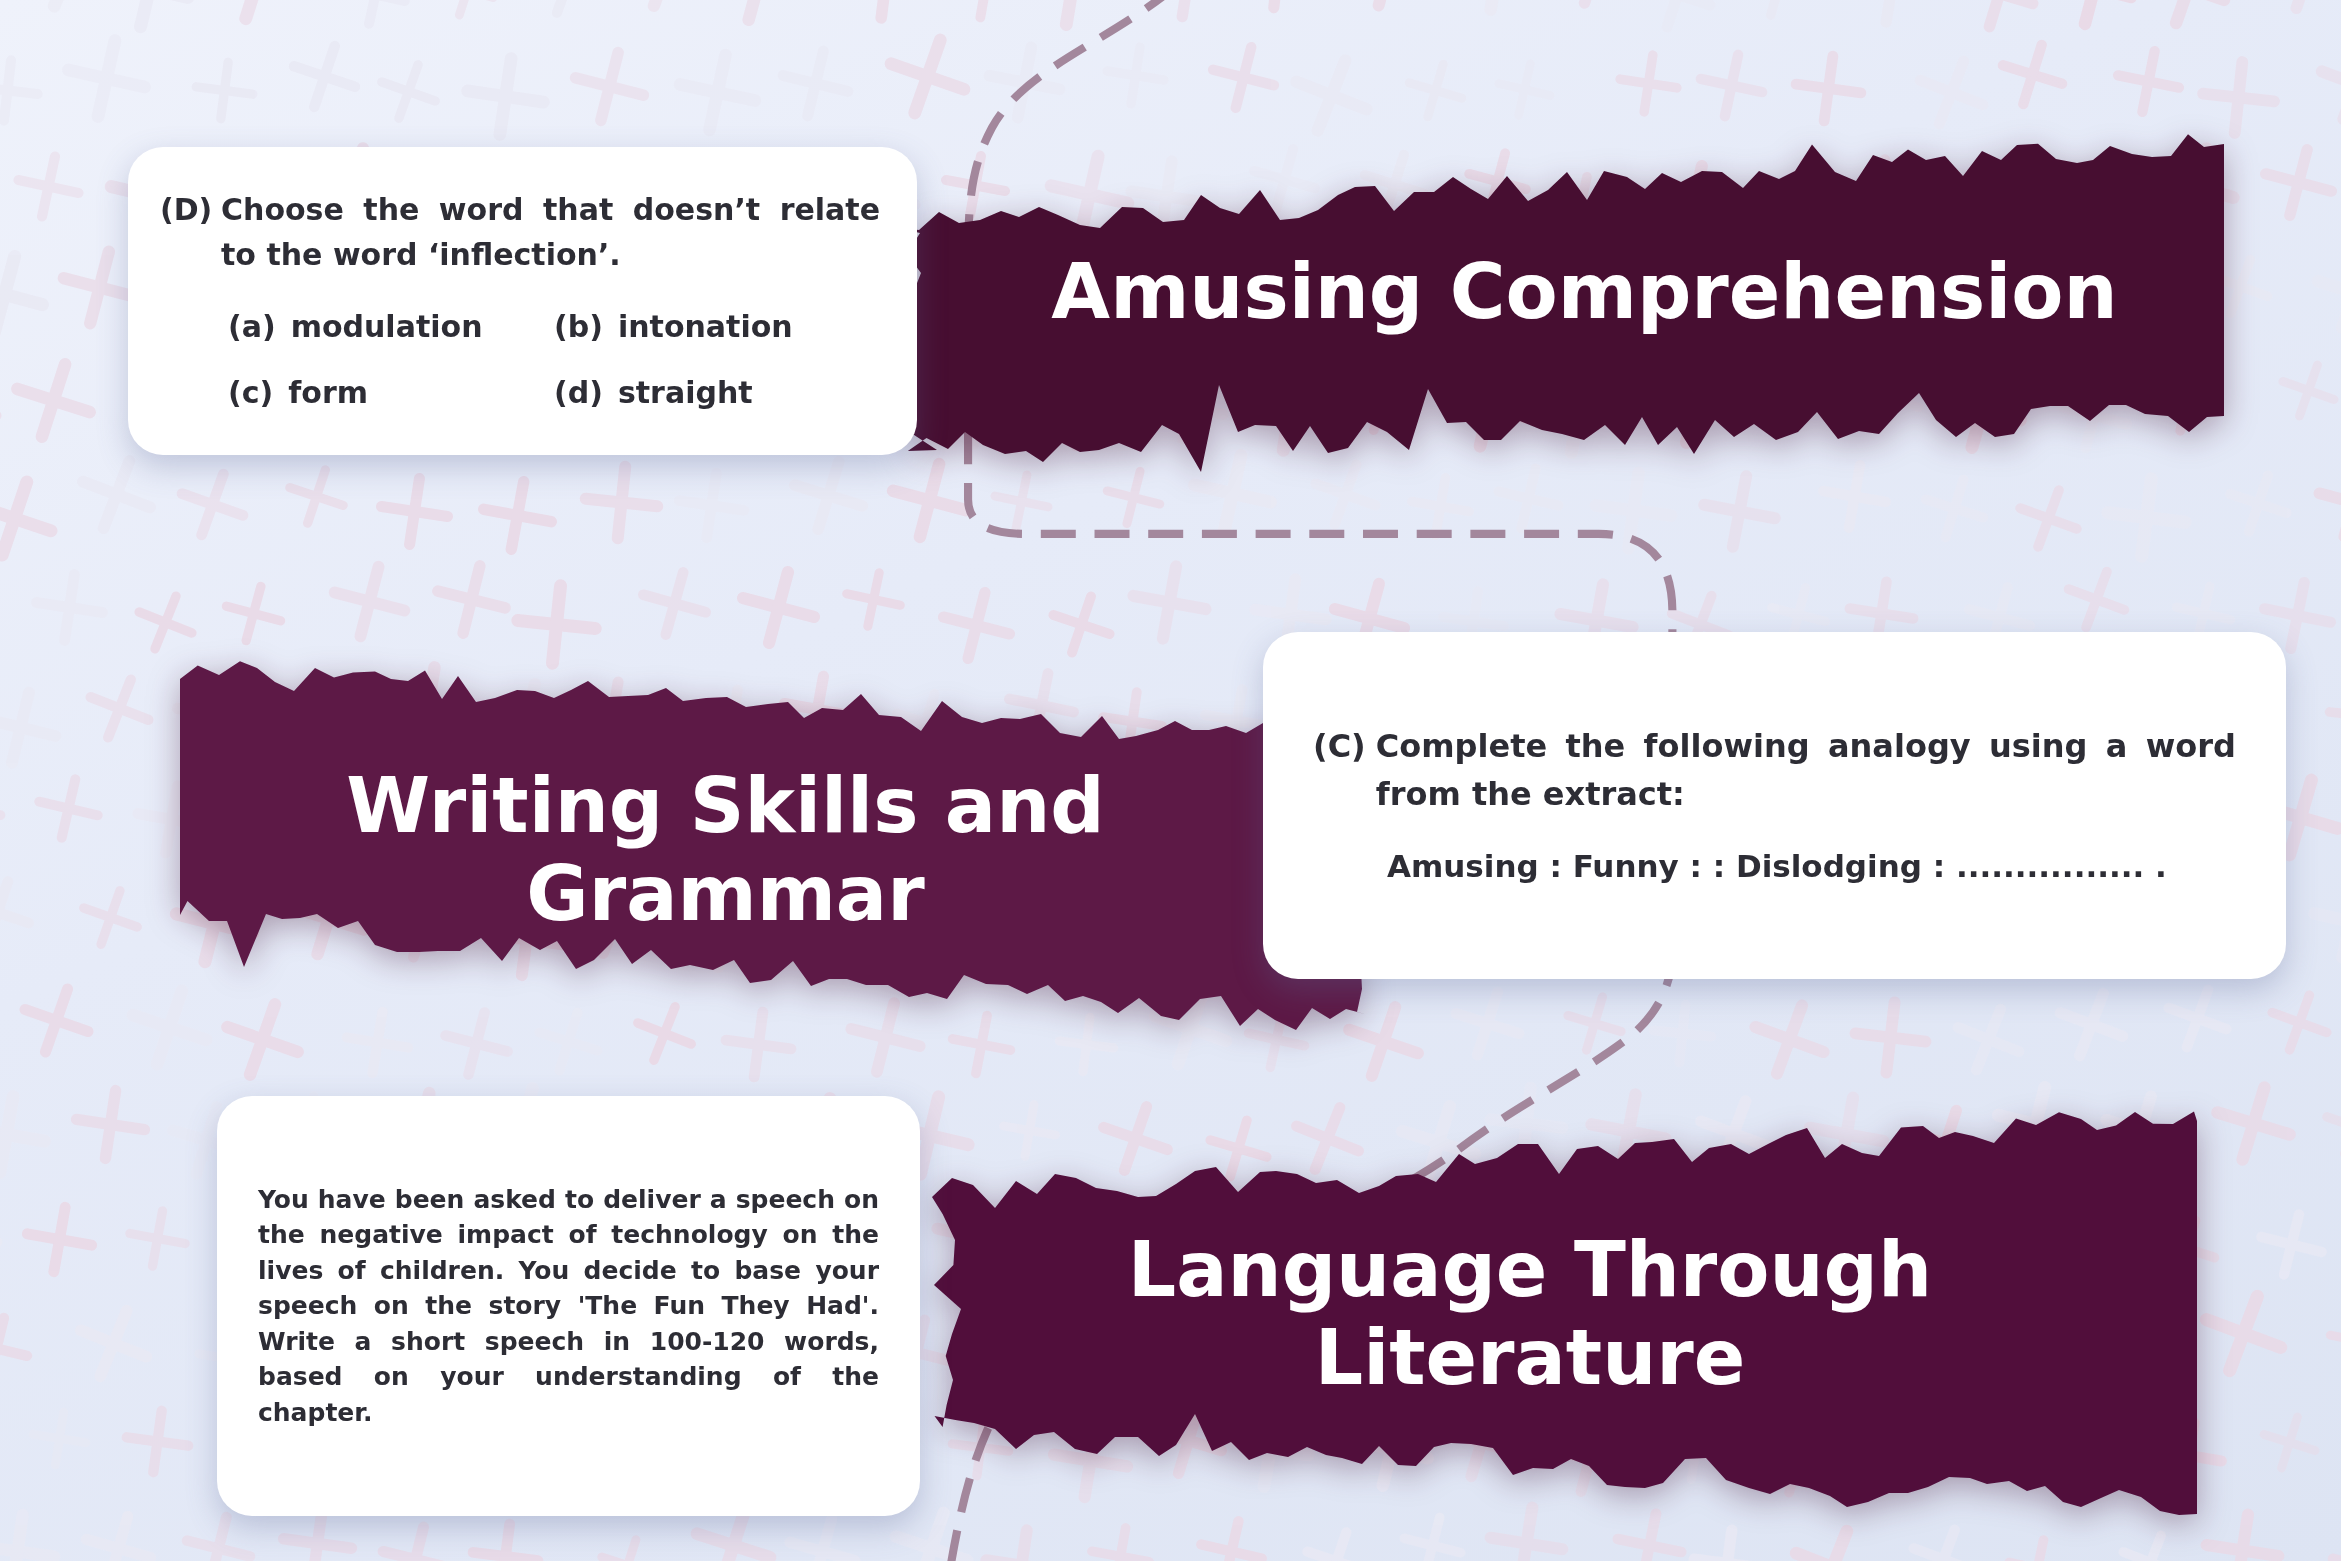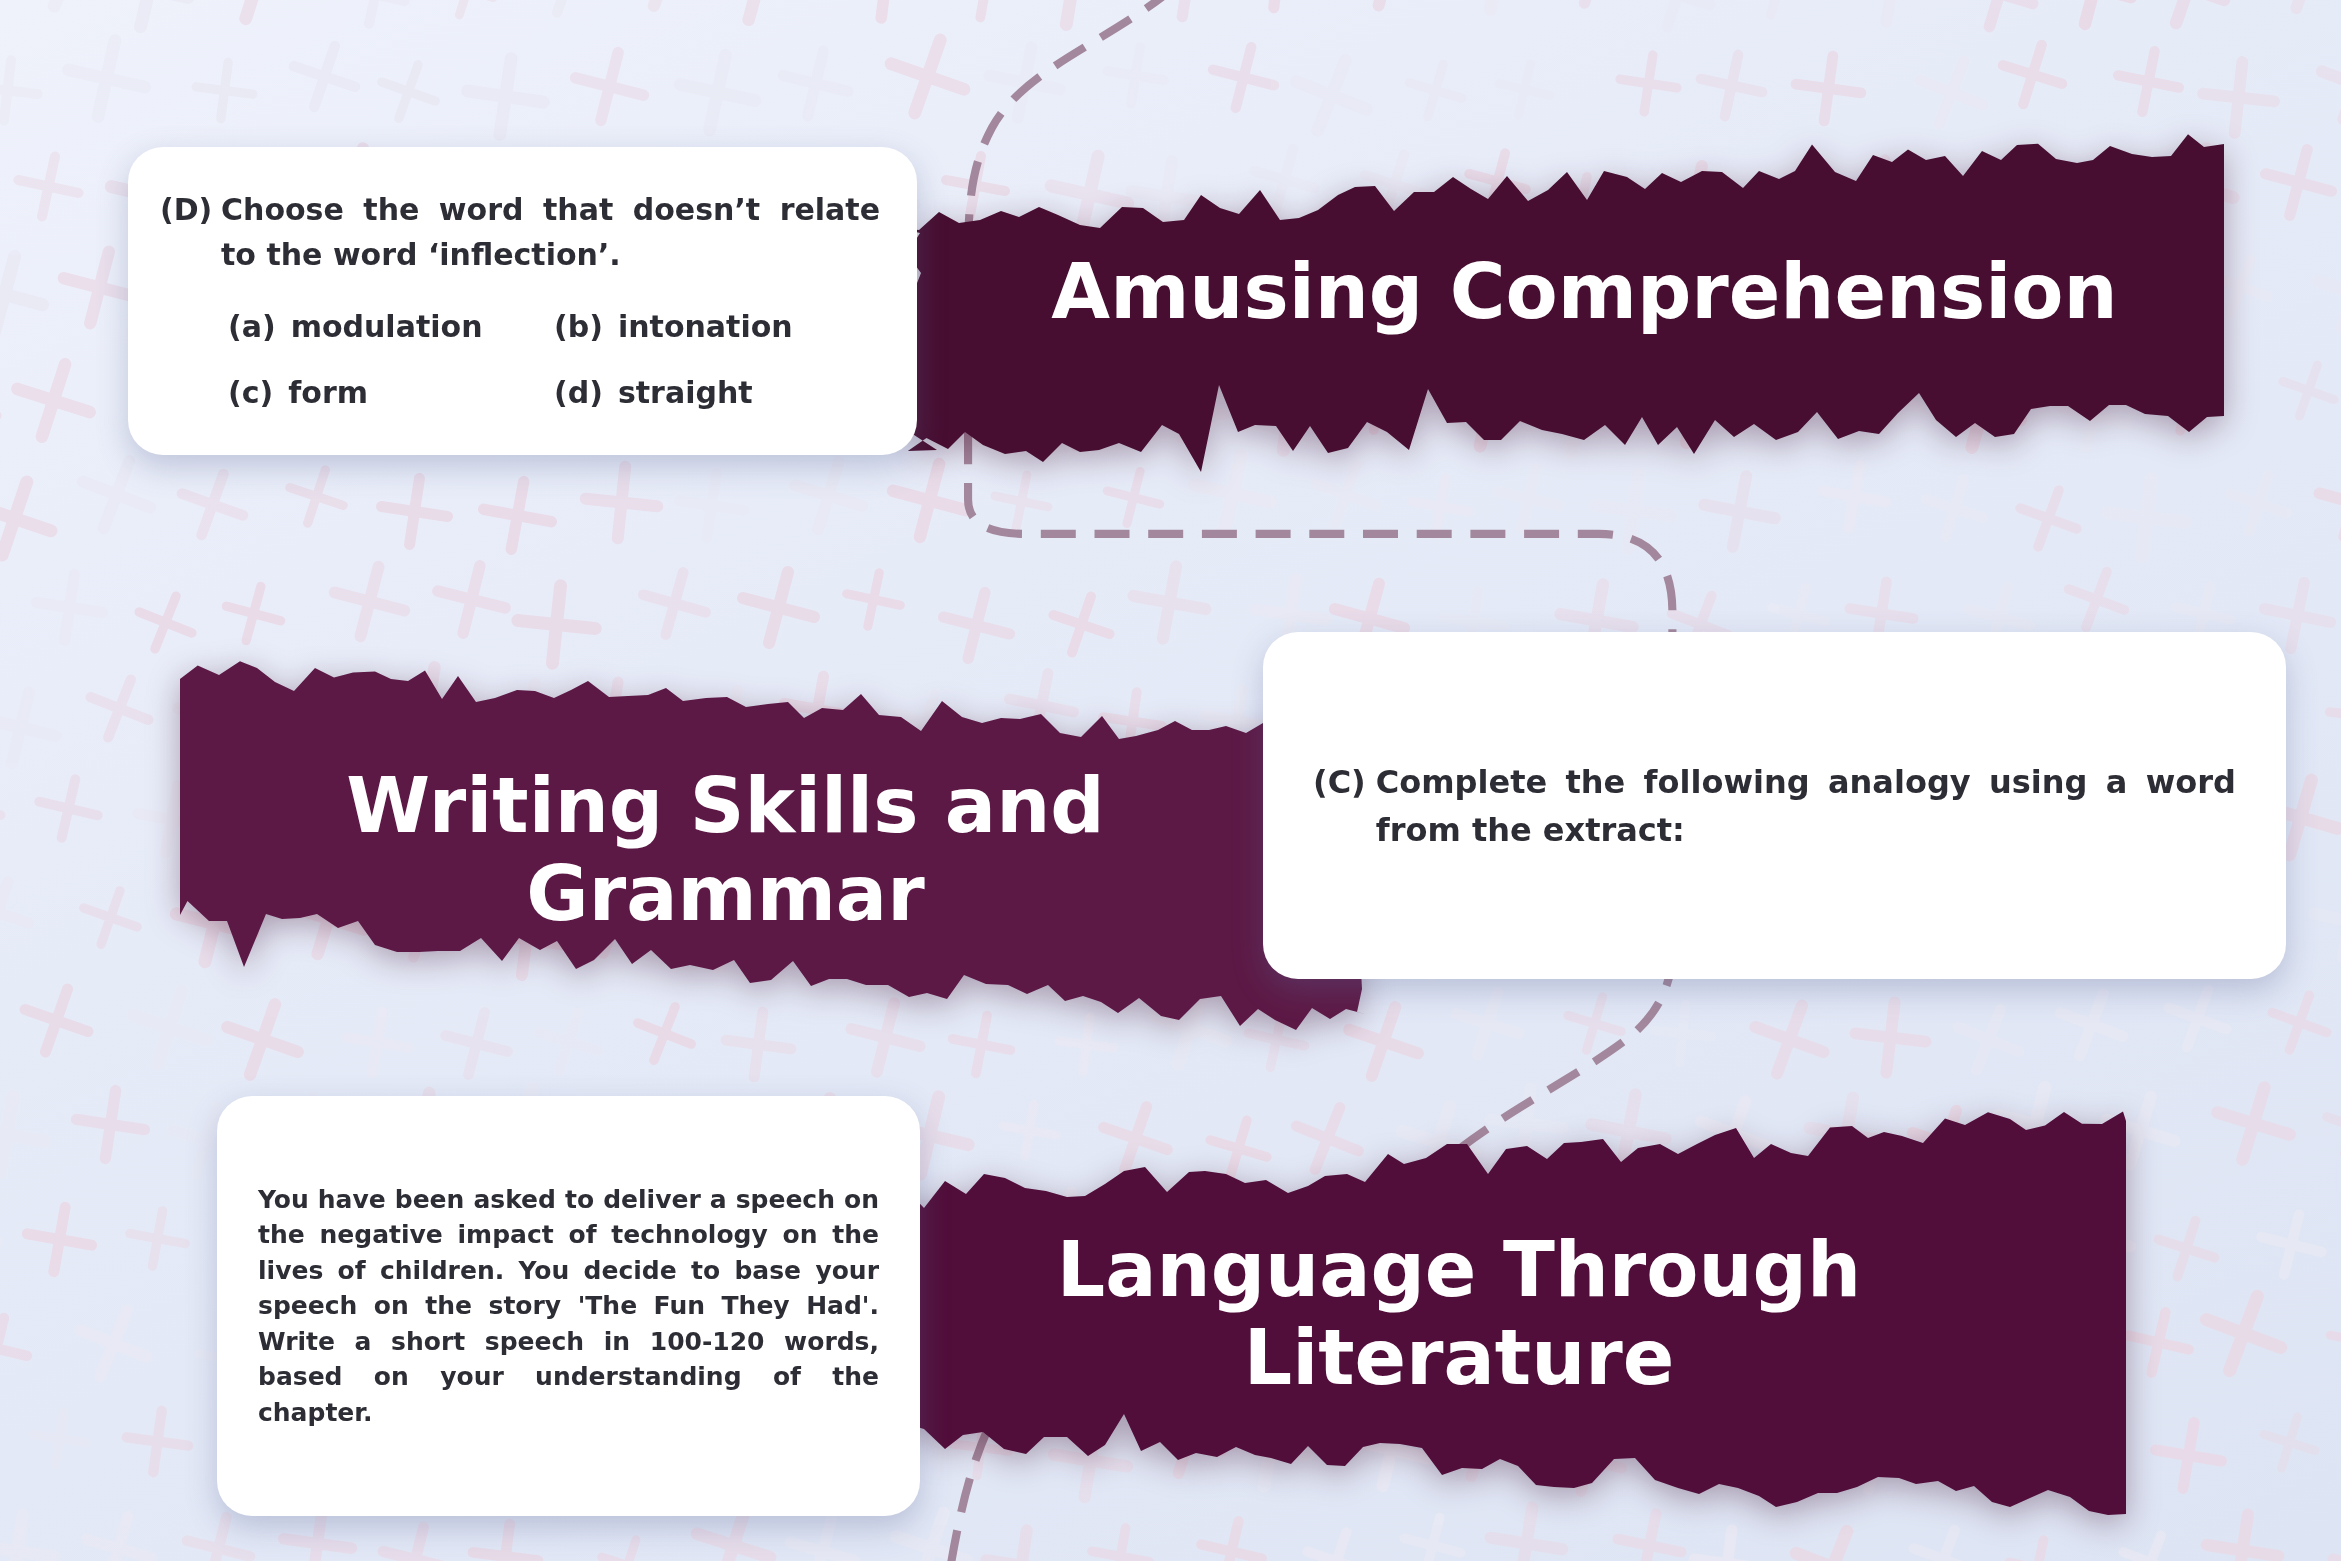--- a/index.html
+++ b/index.html
@@ -22,21 +22,21 @@
   .connector{position:absolute;left:0;top:0;z-index:2}
   
   .banner{position:absolute;z-index:3;filter:drop-shadow(0 8.7px 16px rgba(58,10,42,.34))}
   .banner-shape{
     width:100%;height:100%;display:flex;align-items:center;justify-content:center;
     text-align:center;box-sizing:border-box;
   }
   .banner-title{font-weight:bold;font-size:76px;line-height:1.16;color:#ffffff}
   #banner-reading{left:899px;top:125px;width:1325px;height:350px}
   #banner-writing{left:180px;top:650px;width:1185px;height:387px}
-  #banner-literature{left:861px;top:1102px;width:1265px;height:415px}
+  #banner-literature{left:932px;top:1102px;width:1265px;height:415px}
   #banner-reading .banner-shape{padding-left:46px}
   #banner-reading .banner-title{margin-top:-16px}
   #banner-writing .banner-shape{padding-left:25px;padding-right:119px;padding-top:12.5px}
   #banner-literature .banner-shape{padding-left:25px;padding-right:94px;padding-top:8.7px}
   
   .card{
     position:absolute;z-index:4;background:#ffffff;border-radius:35px;
     box-shadow:0 11.2px 31px rgba(92,102,148,.30);
     box-sizing:border-box;display:flex;flex-direction:column;justify-content:center;
     color:#2d2d35;
@@ -492,20 +492,21 @@
         <span class="olabel">straight</span>
       </div>
     </div>
   </section>
 
   <section class="card" id="card-analogy" style="background: rgb(255, 255, 255); color: rgb(45, 45, 53);">
     <div class="qrow">
       <span class="qprefix">(C)</span>
       <div class="qtext">Complete the following analogy using a word from the extract:</div>
     </div>
+    <div class="analogy-line">Amusing : Funny : : Dislodging : ................ .</div>
   </section>
 
   <section class="card" id="card-speech" style="background: rgb(255, 255, 255); color: rgb(45, 45, 53);">
     <p>You have been asked to deliver a speech on the negative impact of technology on the lives of children. You decide to base your speech on the story 'The Fun They Had'. Write a short speech in 100-120 words, based on your understanding of the chapter.</p>
   </section>
 
 </div>
 
 
 </body></html>

